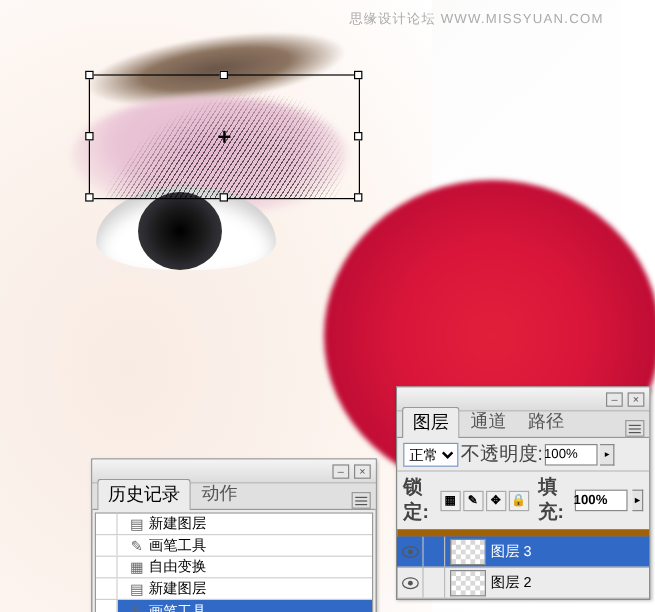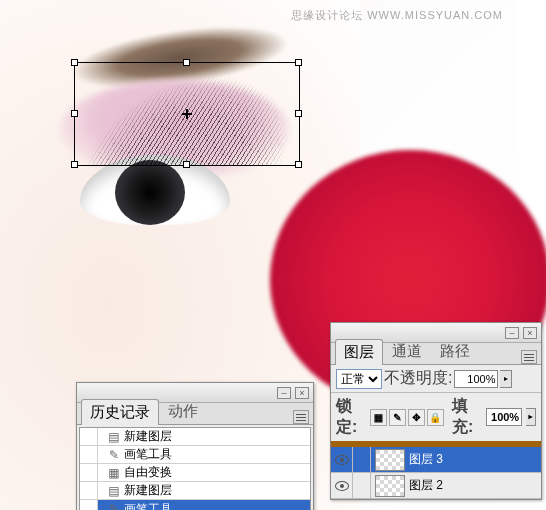--- a/index.html
+++ b/index.html
@@ -56,21 +56,21 @@
   .history-row.selected { background: #3169c6; color: #fff; }
   .history-row.selected .col-flag { background: #fff; }
   .history-row .current-marker { color: #000; font-size: 10px; padding-left: 2px; }
   .history-row.selected .current-marker { color: #fff; }
   
   
   #layers-panel { left: 330px; top: 322px; width: 212px; }
   .layer-options { display: flex; align-items: center; gap: 2px; padding: 3px 5px; border-bottom: 1px solid #bbb; }
   .blend-select { height: 20px; font-size: 12px; border: 1px solid #7a97c1; background: #fff; }
   .opt-label { font-size: 16px; color: #444; }
-  .pct-input { width: 44px; height: 18px; border: 1px solid #888; background: #fff; font-size: 11px; text-align: right; padding-right: 2px; display: inline-flex; align-items: center; justify-content: flex-end; }
+  .pct-input { width: 44px; height: 18px; border: 1px solid #888; background: #fff; font-size: 11px; text-align: right; padding-right: 16px; display: inline-flex; align-items: center; justify-content: flex-end; }
   .pct-arrow { width: 12px; height: 18px; border: 1px solid #888; border-left: none; background: #e4e4e4; font-size: 8px; text-align: center; line-height: 16px; cursor: pointer; }
   .lock-row { display: flex; align-items: center; gap: 4px; padding: 3px 5px; border-bottom: 6px solid #a16207; font-weight: bold; }
   .lock-icons { display: flex; gap: 2px; }
   .lock-ico { width: 17px; height: 17px; border: 1px solid #aaa; background: #efefef; font-size: 10px; line-height: 15px; text-align: center; cursor: pointer; }
   .layers-list { background: #404040; max-height: 130px; overflow: hidden; }
   .layer-row { display: flex; align-items: center; height: 26px; background: #ececec; border-bottom: 1px solid #bcbcbc; cursor: pointer; }
   .layer-row .vis { width: 22px; height: 100%; border-right: 1px solid #bcbcbc; display: flex; align-items: center; justify-content: center; }
   .layer-row .link { width: 18px; height: 100%; border-right: 1px solid #bcbcbc; }
   .layer-row .thumb { width: 30px; height: 22px; margin: 0 4px; border: 1px solid #888; background: repeating-conic-gradient(#fff 0% 25%, #d8d8d8 0% 50%) 0 0/8px 8px; }
   .layer-row.selected { background: #3169c6; color: #fff; }

